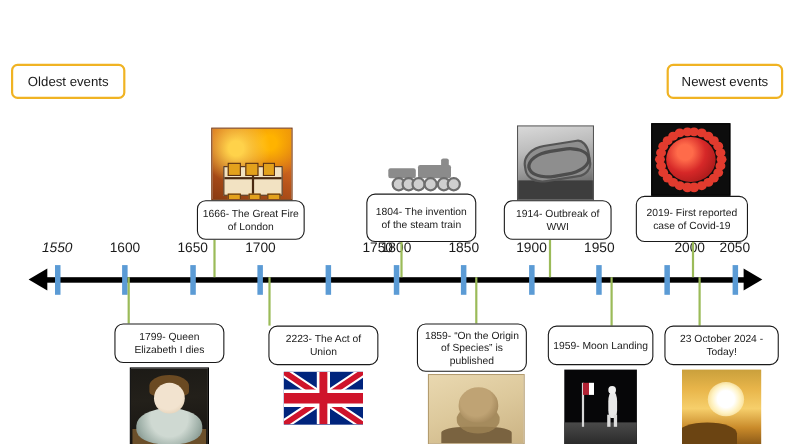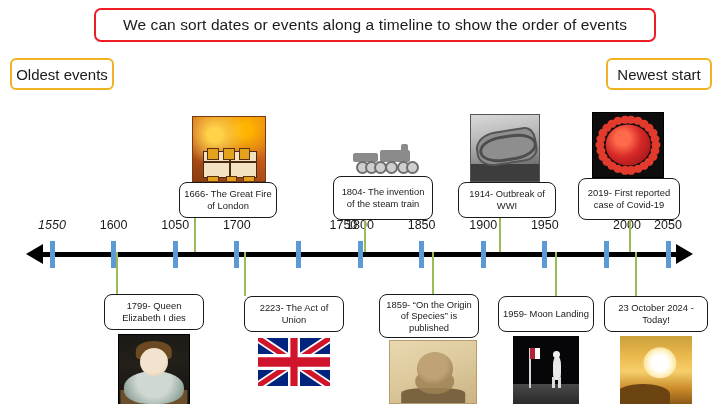--- a/index.html
+++ b/index.html
@@ -23,21 +23,21 @@
   }
   .title-box span{font-size:15.5px;letter-spacing:.1px;color:#1a1a1a;}
 
   
   .yellow-box{
     position:absolute;height:32px;
     border:2px solid #f0b323;border-radius:6px;background:#fff;
     display:flex;align-items:center;justify-content:center;
     box-sizing:border-box;
   }
-  .yellow-box span{font-size:15px;color:#1a1a1a;text-align:center;}
+  .yellow-box span{font-size:12px;color:#1a1a1a;text-align:center;}
   #oldest-box{left:10px;top:58px;width:104px;}
   #newest-box{left:606px;top:58px;width:106px;}
 
   
   .blue-box{
     position:absolute;left:6px;top:118px;width:118px;height:93px;
     border:2.5px solid #27aae1;border-radius:12px;background:#fff;
     display:flex;align-items:center;justify-content:center;
     box-sizing:border-box;padding:3px 4px;
   }
@@ -152,29 +152,26 @@
     transform:translate(-50%,-50%);border-radius:50%;
     background:radial-gradient(circle,#ffffff 0 34%,#fff3c4 56%,rgba(255,224,130,0) 100%);}
   .sun-hill{position:absolute;left:-6%;bottom:0;width:76%;height:30%;
     background:#6b4412;border-radius:50% 50% 0 0;}
 </style>
 </head>
 <body>
 
 <div id="stage">
 
-  <div class="title-box">
-    <span>We can sort dates or events along a timeline to show the order of events</span>
-  </div>
 
   <div class="yellow-box" id="oldest-box">
     <span>Oldest events</span>
   </div>
   <div class="yellow-box" id="newest-box">
-    <span>Newest start</span>
+    <span>Newest events</span>
   </div>
 
 
   <div id="axis-wrap">
     <div class="axis-line"></div>
     <div class="arrow left"></div>
     <div class="arrow right"></div>
     <div id="ticks">
         <div class="tick" style="left: 49.5px; background: rgb(91, 155, 213);"></div>
         <div class="tick" style="left: 111.1px; background: rgb(91, 155, 213);"></div>
@@ -184,21 +181,21 @@
         <div class="tick" style="left: 357.5px; background: rgb(91, 155, 213);"></div>
         <div class="tick" style="left: 419.1px; background: rgb(91, 155, 213);"></div>
         <div class="tick" style="left: 480.7px; background: rgb(91, 155, 213);"></div>
         <div class="tick" style="left: 542.3px; background: rgb(91, 155, 213);"></div>
         <div class="tick" style="left: 603.9px; background: rgb(91, 155, 213);"></div>
         <div class="tick" style="left: 665.5px; background: rgb(91, 155, 213);"></div>
       </div>
     <div id="tick-labels">
         <div class="tick-label" style="left: 52px; font-style: italic;">1550</div>
         <div class="tick-label" style="left: 113.6px;">1600</div>
-        <div class="tick-label" style="left: 175.2px;">1050</div>
+        <div class="tick-label" style="left: 175.2px;">1650</div>
         <div class="tick-label" style="left: 236.8px;">1700</div>
         <div class="tick-label" style="left: 298.4px; margin-left: 45px;">1750</div>
         <div class="tick-label" style="left: 360px;">1800</div>
         <div class="tick-label" style="left: 421.6px;">1850</div>
         <div class="tick-label" style="left: 483.2px;">1900</div>
         <div class="tick-label" style="left: 544.8px;">1950</div>
         <div class="tick-label" style="left: 627px;">2000</div>
         <div class="tick-label" style="left: 668px;">2050</div>
       </div>
   </div>

